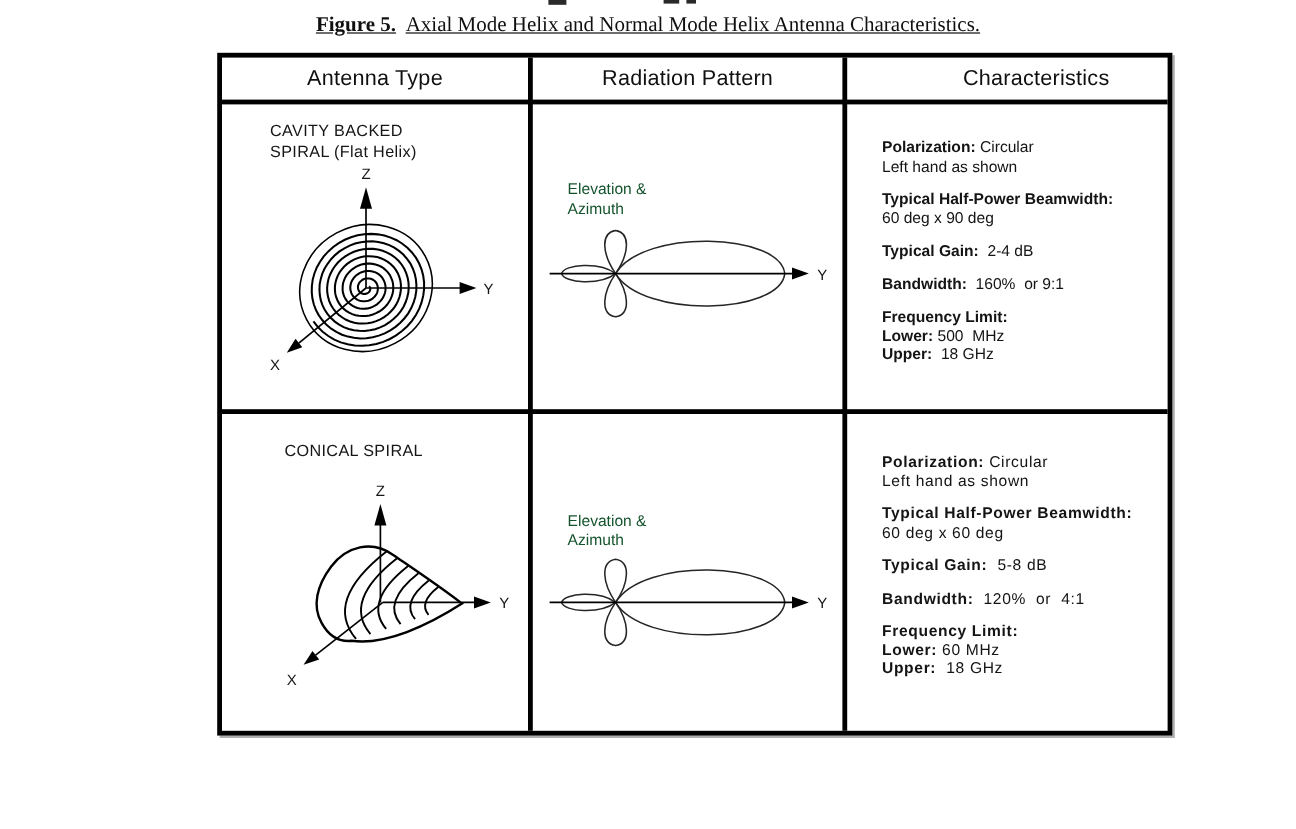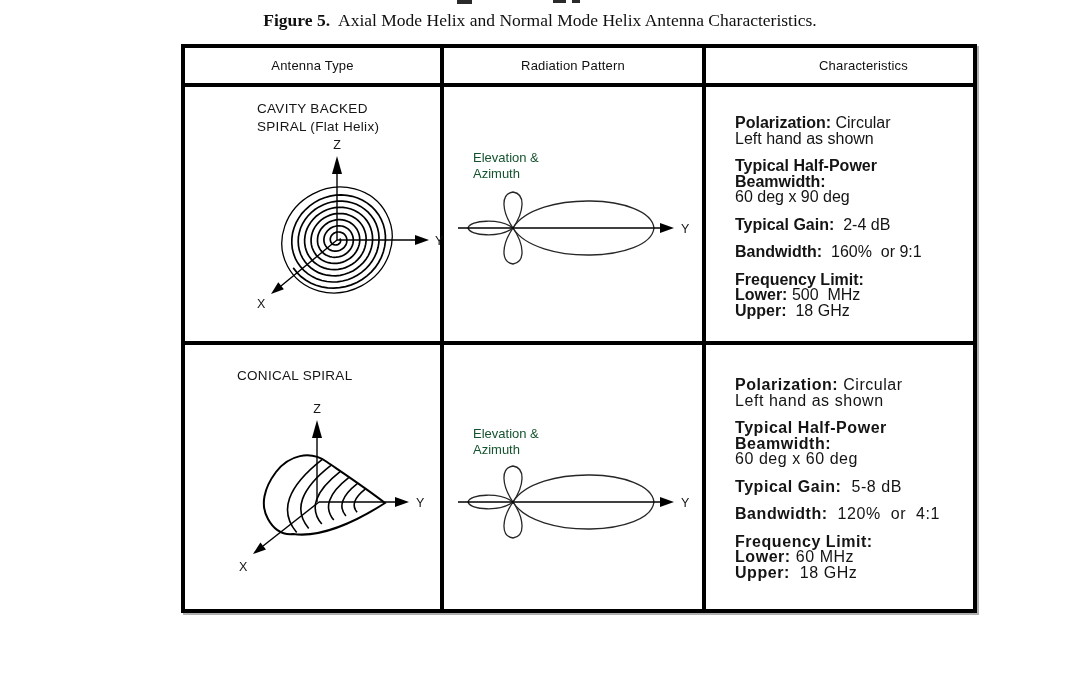--- a/index.html
+++ b/index.html
@@ -9,58 +9,58 @@
            font-family:"Liberation Serif",serif;font-size:17.5px;color:#101010;}
   .caption .figlabel{font-weight:bold;margin-right:8px;}
   .artifact{position:absolute;background:#2a2a2a;}
   
   .tbl{position:absolute;left:181px;top:44px;width:796px;height:569px;
        border:4px solid #000;box-sizing:border-box;background:#fff;
        box-shadow:2px 2px 0 rgba(110,110,110,0.55);}
   .vline{position:absolute;top:0;bottom:0;width:4px;background:#000;}
   .hline{position:absolute;left:0;right:0;height:4px;background:#000;}
   .hc{position:absolute;top:0;height:35px;display:flex;align-items:center;justify-content:center;
-      font-size:13px;letter-spacing:0.2px;color:#101010;}
+      font-size:18px;letter-spacing:0.2px;color:#101010;}
   .cell{position:absolute;overflow:hidden;}
   .atype{position:absolute;font-size:13.5px;letter-spacing:0.3px;line-height:17.5px;color:#161616;}
   .fillcell{position:absolute;left:0;top:0;}
   .plabel{position:absolute;font-size:13px;line-height:16px;color:#14532d;}
   .psvg{position:absolute;}
-  .chars{position:absolute;left:0;top:0;right:0;font-size:16px;line-height:15.5px;color:#141414;}
+  .chars{position:absolute;left:0;top:0;right:0;font-size:13px;line-height:15.5px;color:#141414;}
   .chars .cg{margin:0 0 12px 0;}
   .b{font-weight:bold;white-space:pre-wrap;}
   .v{font-weight:normal;white-space:pre-wrap;}
   .ls{letter-spacing:0.55px;}
   svg text{font-family:"Liberation Sans",sans-serif;font-size:12.5px;fill:#161616;}
 </style>
 </head>
 <body>
 
 <div class="page">
 
   <div class="artifact" style="left:457px;top:0;width:15px;height:4px;"></div>
   <div class="artifact" style="left:553px;top:0;width:13px;height:3px;"></div>
   <div class="artifact" style="left:572px;top:0;width:8px;height:3px;"></div>
 
-  <div class="caption" style="top:10px;">
+  <div class="caption" style="top:10px;text-decoration:underline;">
     <span class="figlabel">Figure 5.</span><span>Axial Mode Helix and Normal Mode Helix Antenna Characteristics.</span>
   </div>
 
   <div class="tbl">
 
     <div class="vline" style="left:255px;"></div>
     <div class="vline" style="left:517px;"></div>
     <div class="hline" style="top:35px;"></div>
     <div class="hline" style="top:293px;"></div>
 
     <div class="hc" style="left:0;width:255px;">Antenna Type</div>
     <div class="hc" style="left:259px;width:258px;border-radius:13px;">Radiation Pattern</div>
     <div class="hc" style="left:521px;width:267px;margin-left:24px;">Characteristics</div>
 
-    <div class="cell" style="left:0;top:39px;width:255px;height:300px;margin-left:32px;">
+    <div class="cell" style="left:0;top:39px;width:255px;height:300px;">
       <div class="atype" style="left:40px;top:13px;">
         <div>CAVITY BACKED</div>
         <div>SPIRAL (Flat Helix)</div>
       </div>
       <svg class="fillcell" width="255" height="254" viewBox="0 0 255 254">
         <g stroke="#000" stroke-width="1.4" fill="none">
           <line x1="120" y1="153" x2="120" y2="83"></line>
           <line x1="120" y1="153" x2="200" y2="153"></line>
           <line x1="120" y1="153" x2="64" y2="199"></line>
         </g>

